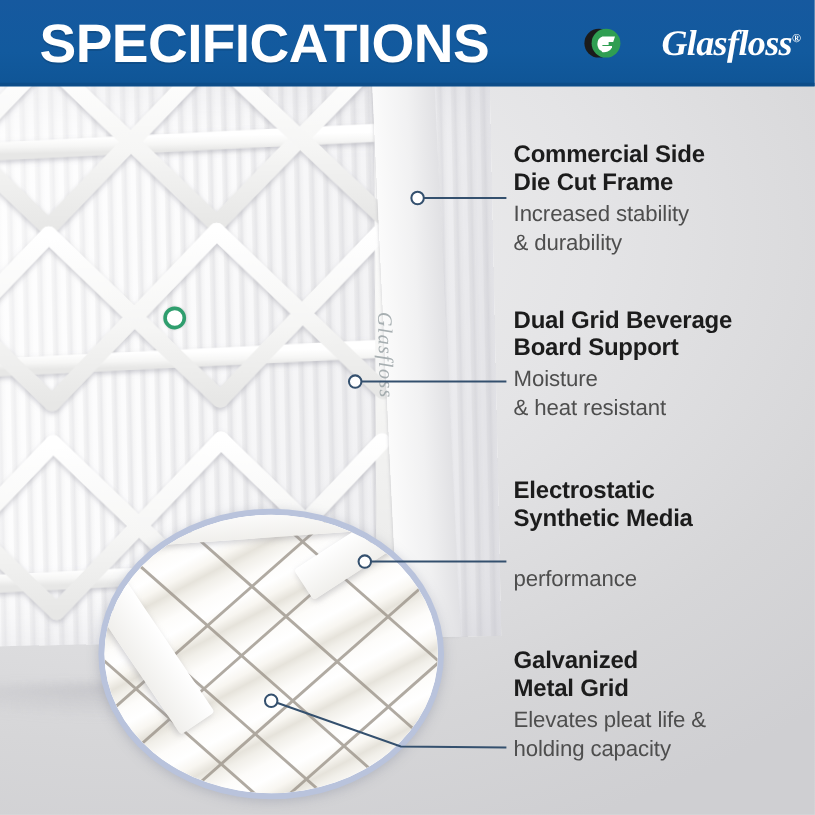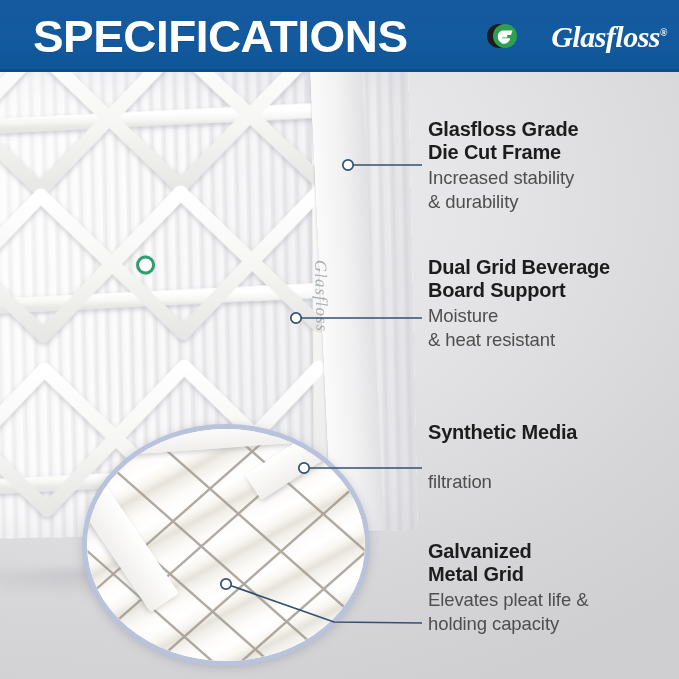--- a/index.html
+++ b/index.html
@@ -292,32 +292,32 @@
           <path d="M25 20.5 A7.5 7.5 0 0 1 16.5 24.4 L16.5 19.3 L25 19.3 Z" fill="#ffffff"></path>
         </svg>
       </div>
       <div class="logo-word">
         <span>Glasfloss</span><span class="reg">®</span>
       </div>
     </div>
   </div>
 
   <div class="callout c1">
-    <h3><span>Glasfloss Grade</span><br><span>Die Cut Frame</span></h3>
+    <h3><span>Commercial Side</span><br><span>Die Cut Frame</span></h3>
     <p><span>Increased stability</span><br><span>&amp; durability</span></p>
   </div>
 
   <div class="callout c2">
     <h3><span>Dual Grid Beverage</span><br><span>Board Support</span></h3>
     <p><span>Moisture</span><br><span>&amp; heat resistant</span></p>
   </div>
 
   <div class="callout c3">
-    <h3><br><span>Synthetic Media</span></h3>
-    <p><br><span>filtration</span></p>
+    <h3><span>Electrostatic</span><br><span>Synthetic Media</span></h3>
+    <p><br><span>performance</span></p>
   </div>
 
   <div class="callout c4">
     <h3><span>Galvanized</span><br><span>Metal Grid</span></h3>
     <p><span>Elevates pleat life &amp;</span><br><span>holding capacity</span></p>
   </div>
 
 </div>
 
 </body></html>

